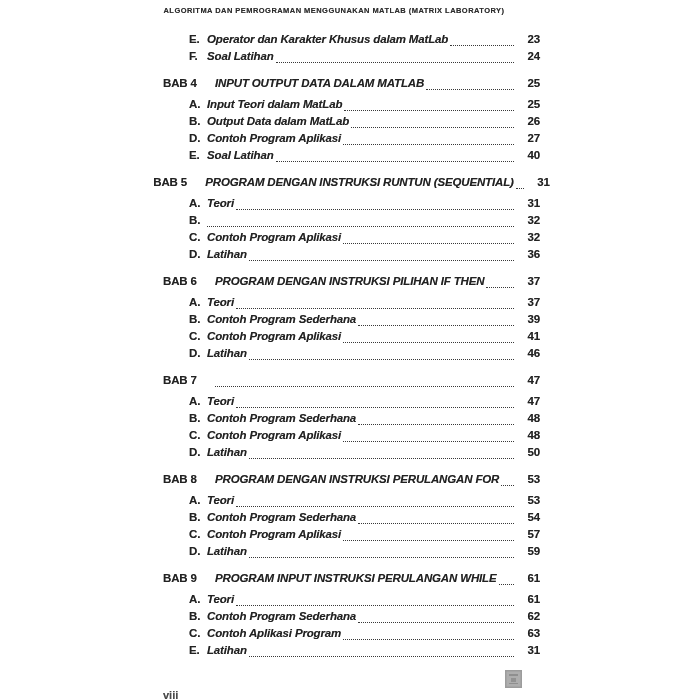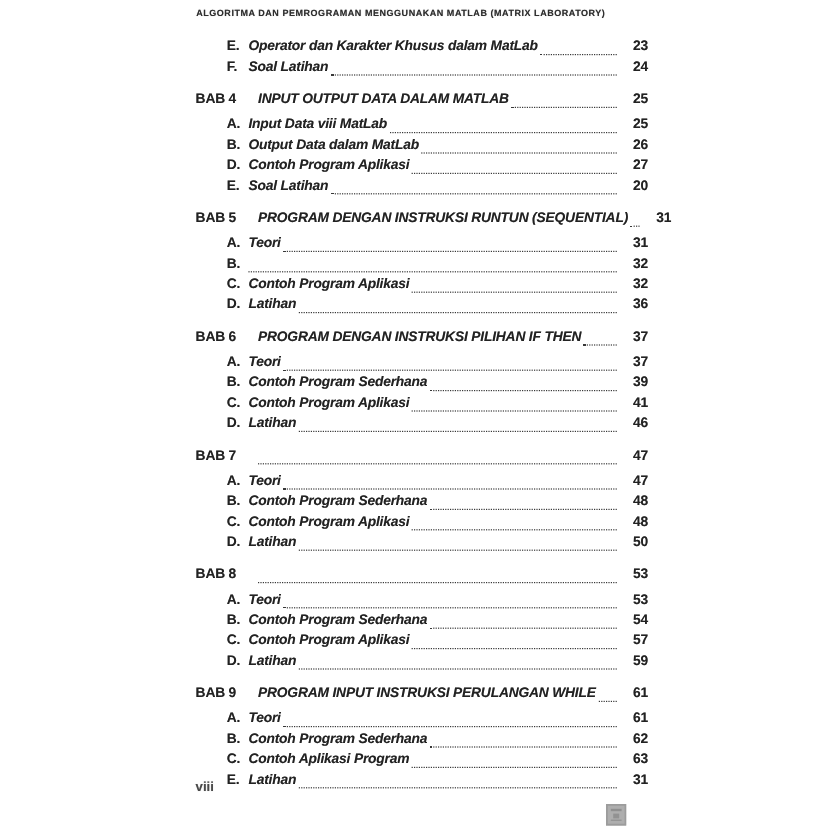--- a/index.html
+++ b/index.html
@@ -42,20 +42,21 @@
     height: 17px;
     font-size: 11.5px;
     font-weight: bold;
     letter-spacing: -0.15px;
     white-space: nowrap;
     text-shadow: 0 0 0.5px rgba(30,30,30,0.45);
   }
   .chapter-row {
     margin-top: 10px;
     margin-bottom: 4px;
+    justify-content: center;
   }
   .chnum {
     flex: 0 0 52px;
   }
   .letter {
     flex: 0 0 18px;
     margin-left: 26px;
   }
   .label, .chtitle {
     flex: 0 0 auto;
@@ -72,21 +73,21 @@
   }
   .pagenum {
     flex: 0 0 24px;
     text-align: right;
     padding-left: 2px;
   }
   
   .folio {
     position: absolute;
     left: 163px;
-    top: 650px;
+    top: 689px;
     font-size: 11px;
     font-weight: bold;
     color: #4a4a4a;
     text-shadow: 0 0 0.6px rgba(70,70,70,0.5);
   }
   .watermark {
     position: absolute;
     left: 505px;
     top: 670px;
     width: 17px;
@@ -127,41 +128,41 @@
         <span class="pagenum">24</span>
       </div>
       <div class="row chapter-row">
         <span class="chnum">BAB 4</span>
         <span class="chtitle">INPUT OUTPUT DATA DALAM MATLAB</span>
         <span class="leader"></span>
         <span class="pagenum">25</span>
       </div>
       <div class="row item-row">
         <span class="letter">A.</span>
-        <span class="label">Input Data viii MatLab</span>
+        <span class="label">Input Teori dalam MatLab</span>
         <span class="leader"></span>
         <span class="pagenum">25</span>
       </div>
       <div class="row item-row">
         <span class="letter">B.</span>
         <span class="label">Output Data dalam MatLab</span>
         <span class="leader"></span>
         <span class="pagenum">26</span>
       </div>
       <div class="row item-row">
         <span class="letter">D.</span>
         <span class="label">Contoh Program Aplikasi</span>
         <span class="leader"></span>
         <span class="pagenum">27</span>
       </div>
       <div class="row item-row">
         <span class="letter">E.</span>
         <span class="label">Soal Latihan</span>
         <span class="leader"></span>
-        <span class="pagenum">20</span>
+        <span class="pagenum">40</span>
       </div>
       <div class="row chapter-row">
         <span class="chnum">BAB 5</span>
         <span class="chtitle">PROGRAM DENGAN INSTRUKSI RUNTUN (SEQUENTIAL)</span>
         <span class="leader"></span>
         <span class="pagenum">31</span>
       </div>
       <div class="row item-row">
         <span class="letter">A.</span>
         <span class="label">Teori</span>
@@ -239,20 +240,21 @@
         <span class="pagenum">48</span>
       </div>
       <div class="row item-row">
         <span class="letter">D.</span>
         <span class="label">Latihan</span>
         <span class="leader"></span>
         <span class="pagenum">50</span>
       </div>
       <div class="row chapter-row">
         <span class="chnum">BAB 8</span>
+        <span class="chtitle">PROGRAM DENGAN INSTRUKSI PERULANGAN FOR</span>
         <span class="leader"></span>
         <span class="pagenum">53</span>
       </div>
       <div class="row item-row">
         <span class="letter">A.</span>
         <span class="label">Teori</span>
         <span class="leader"></span>
         <span class="pagenum">53</span>
       </div>
       <div class="row item-row">

